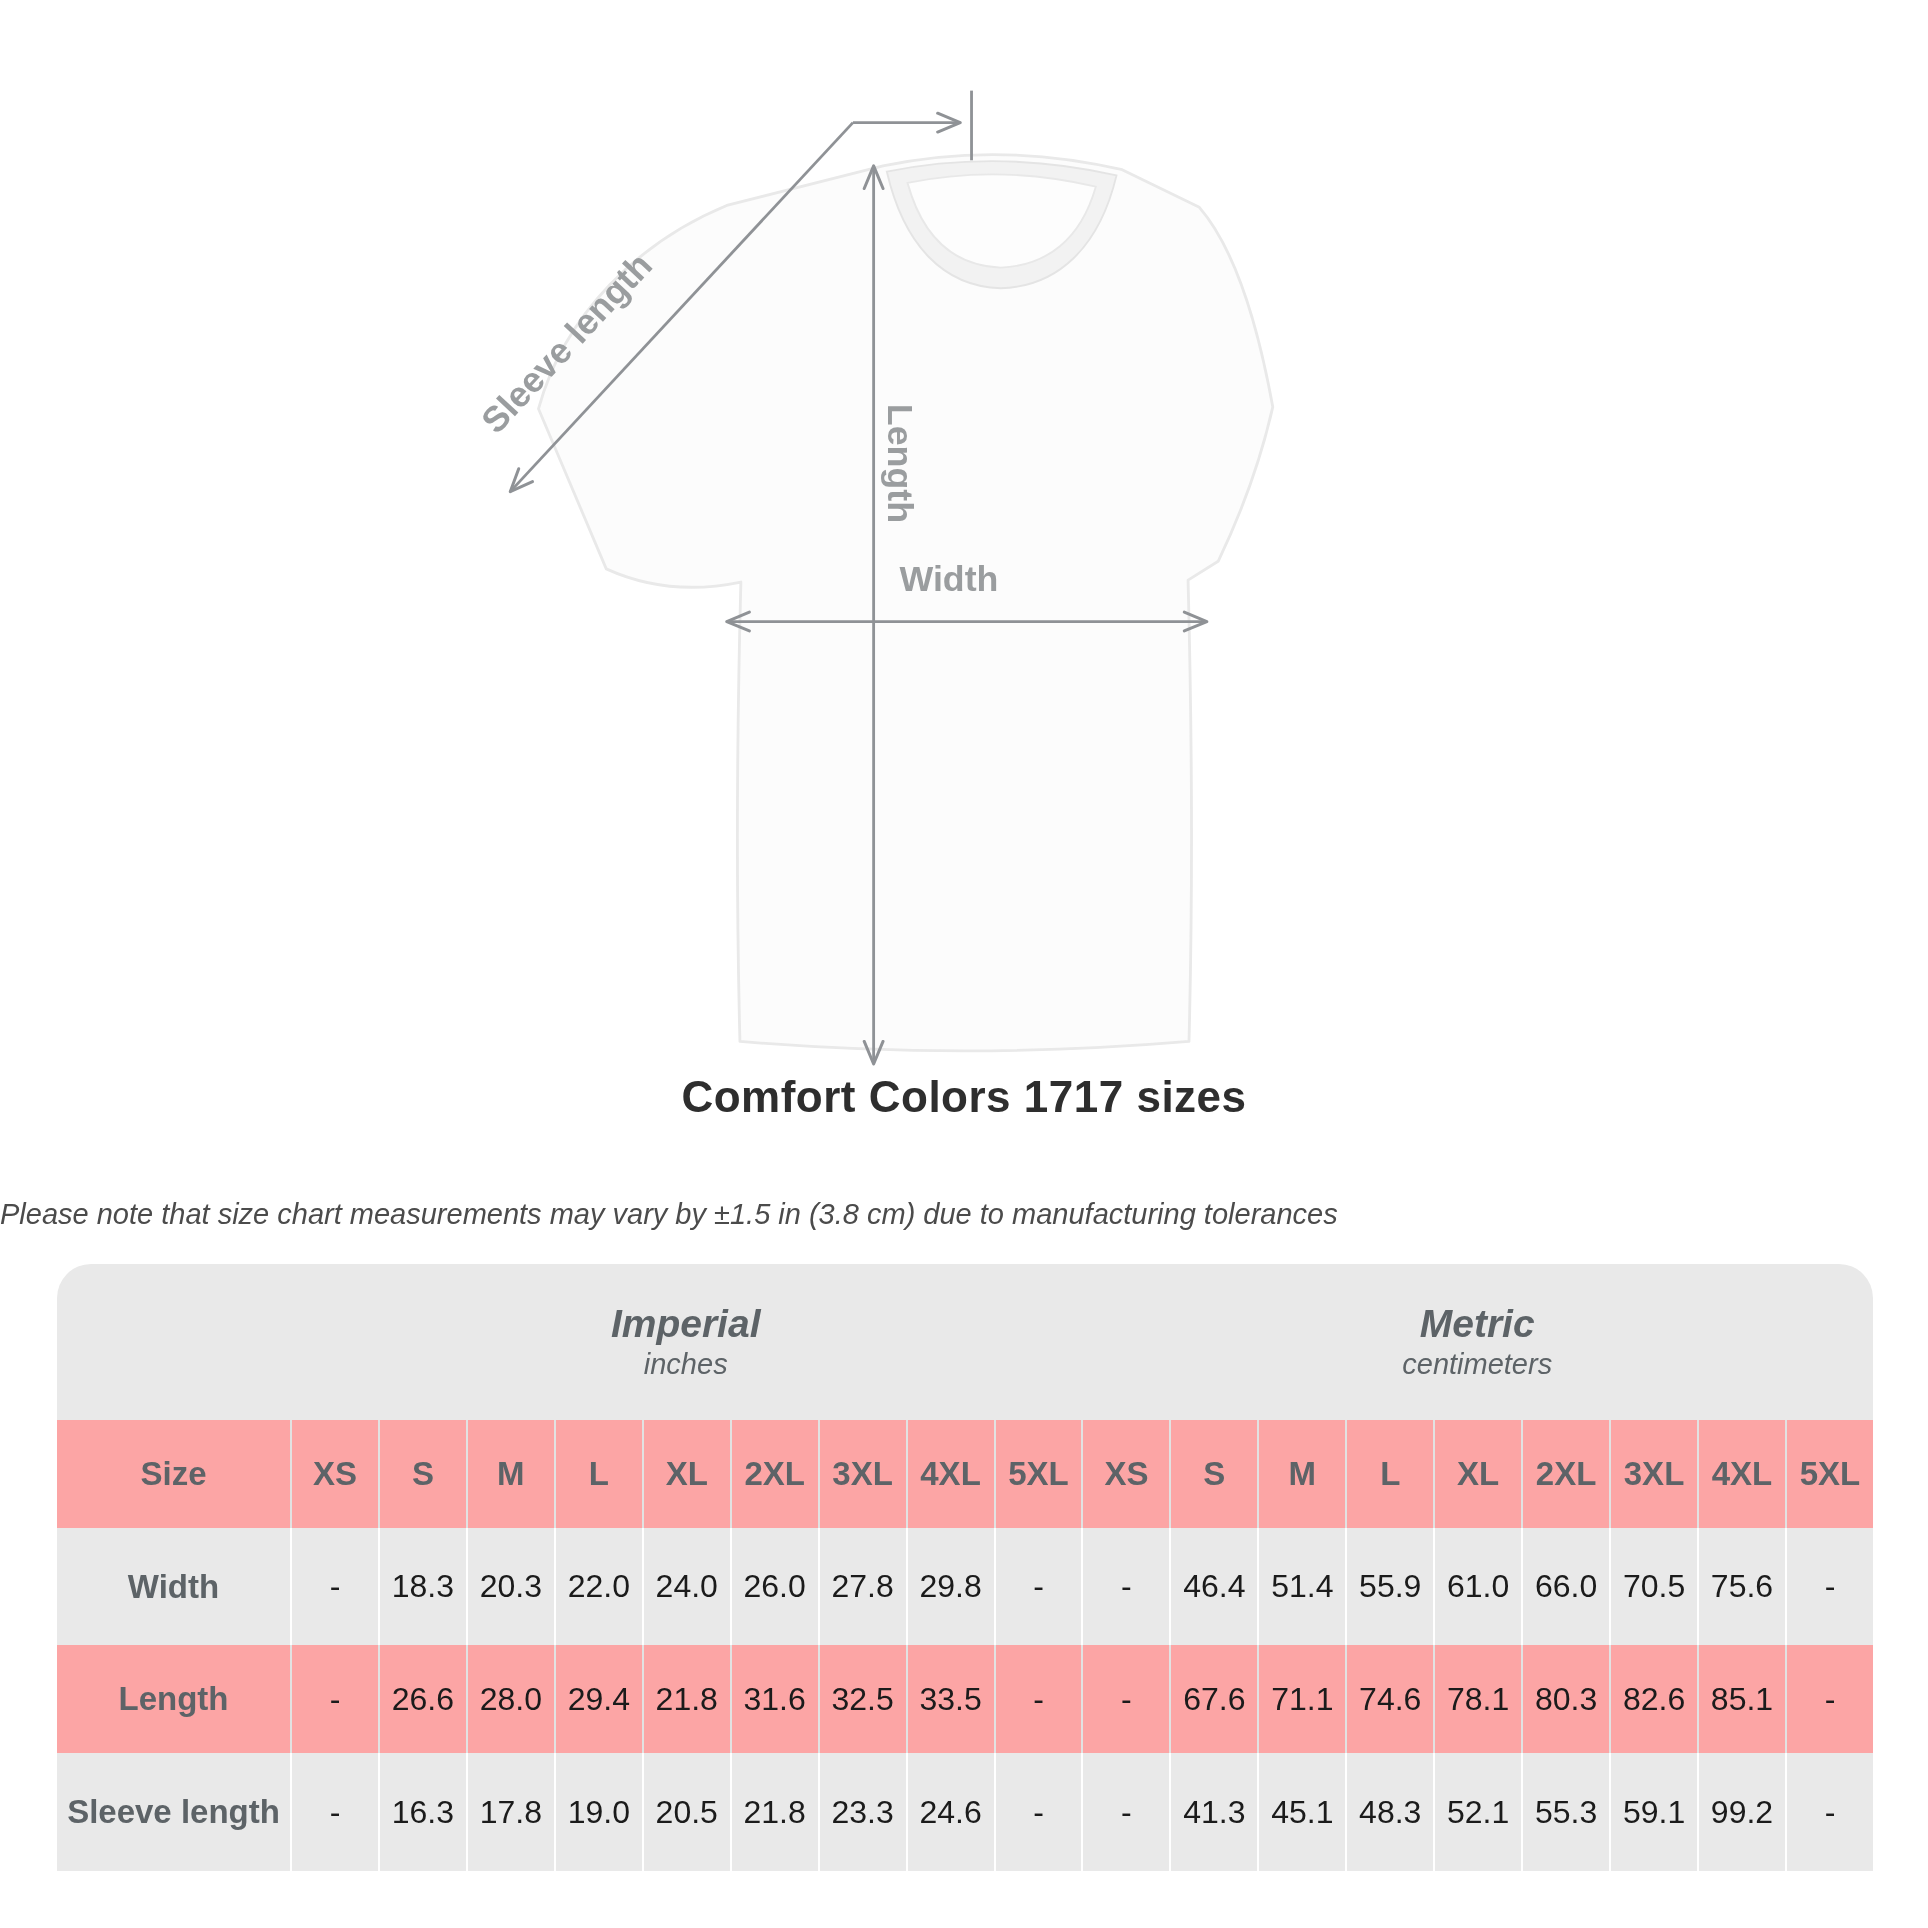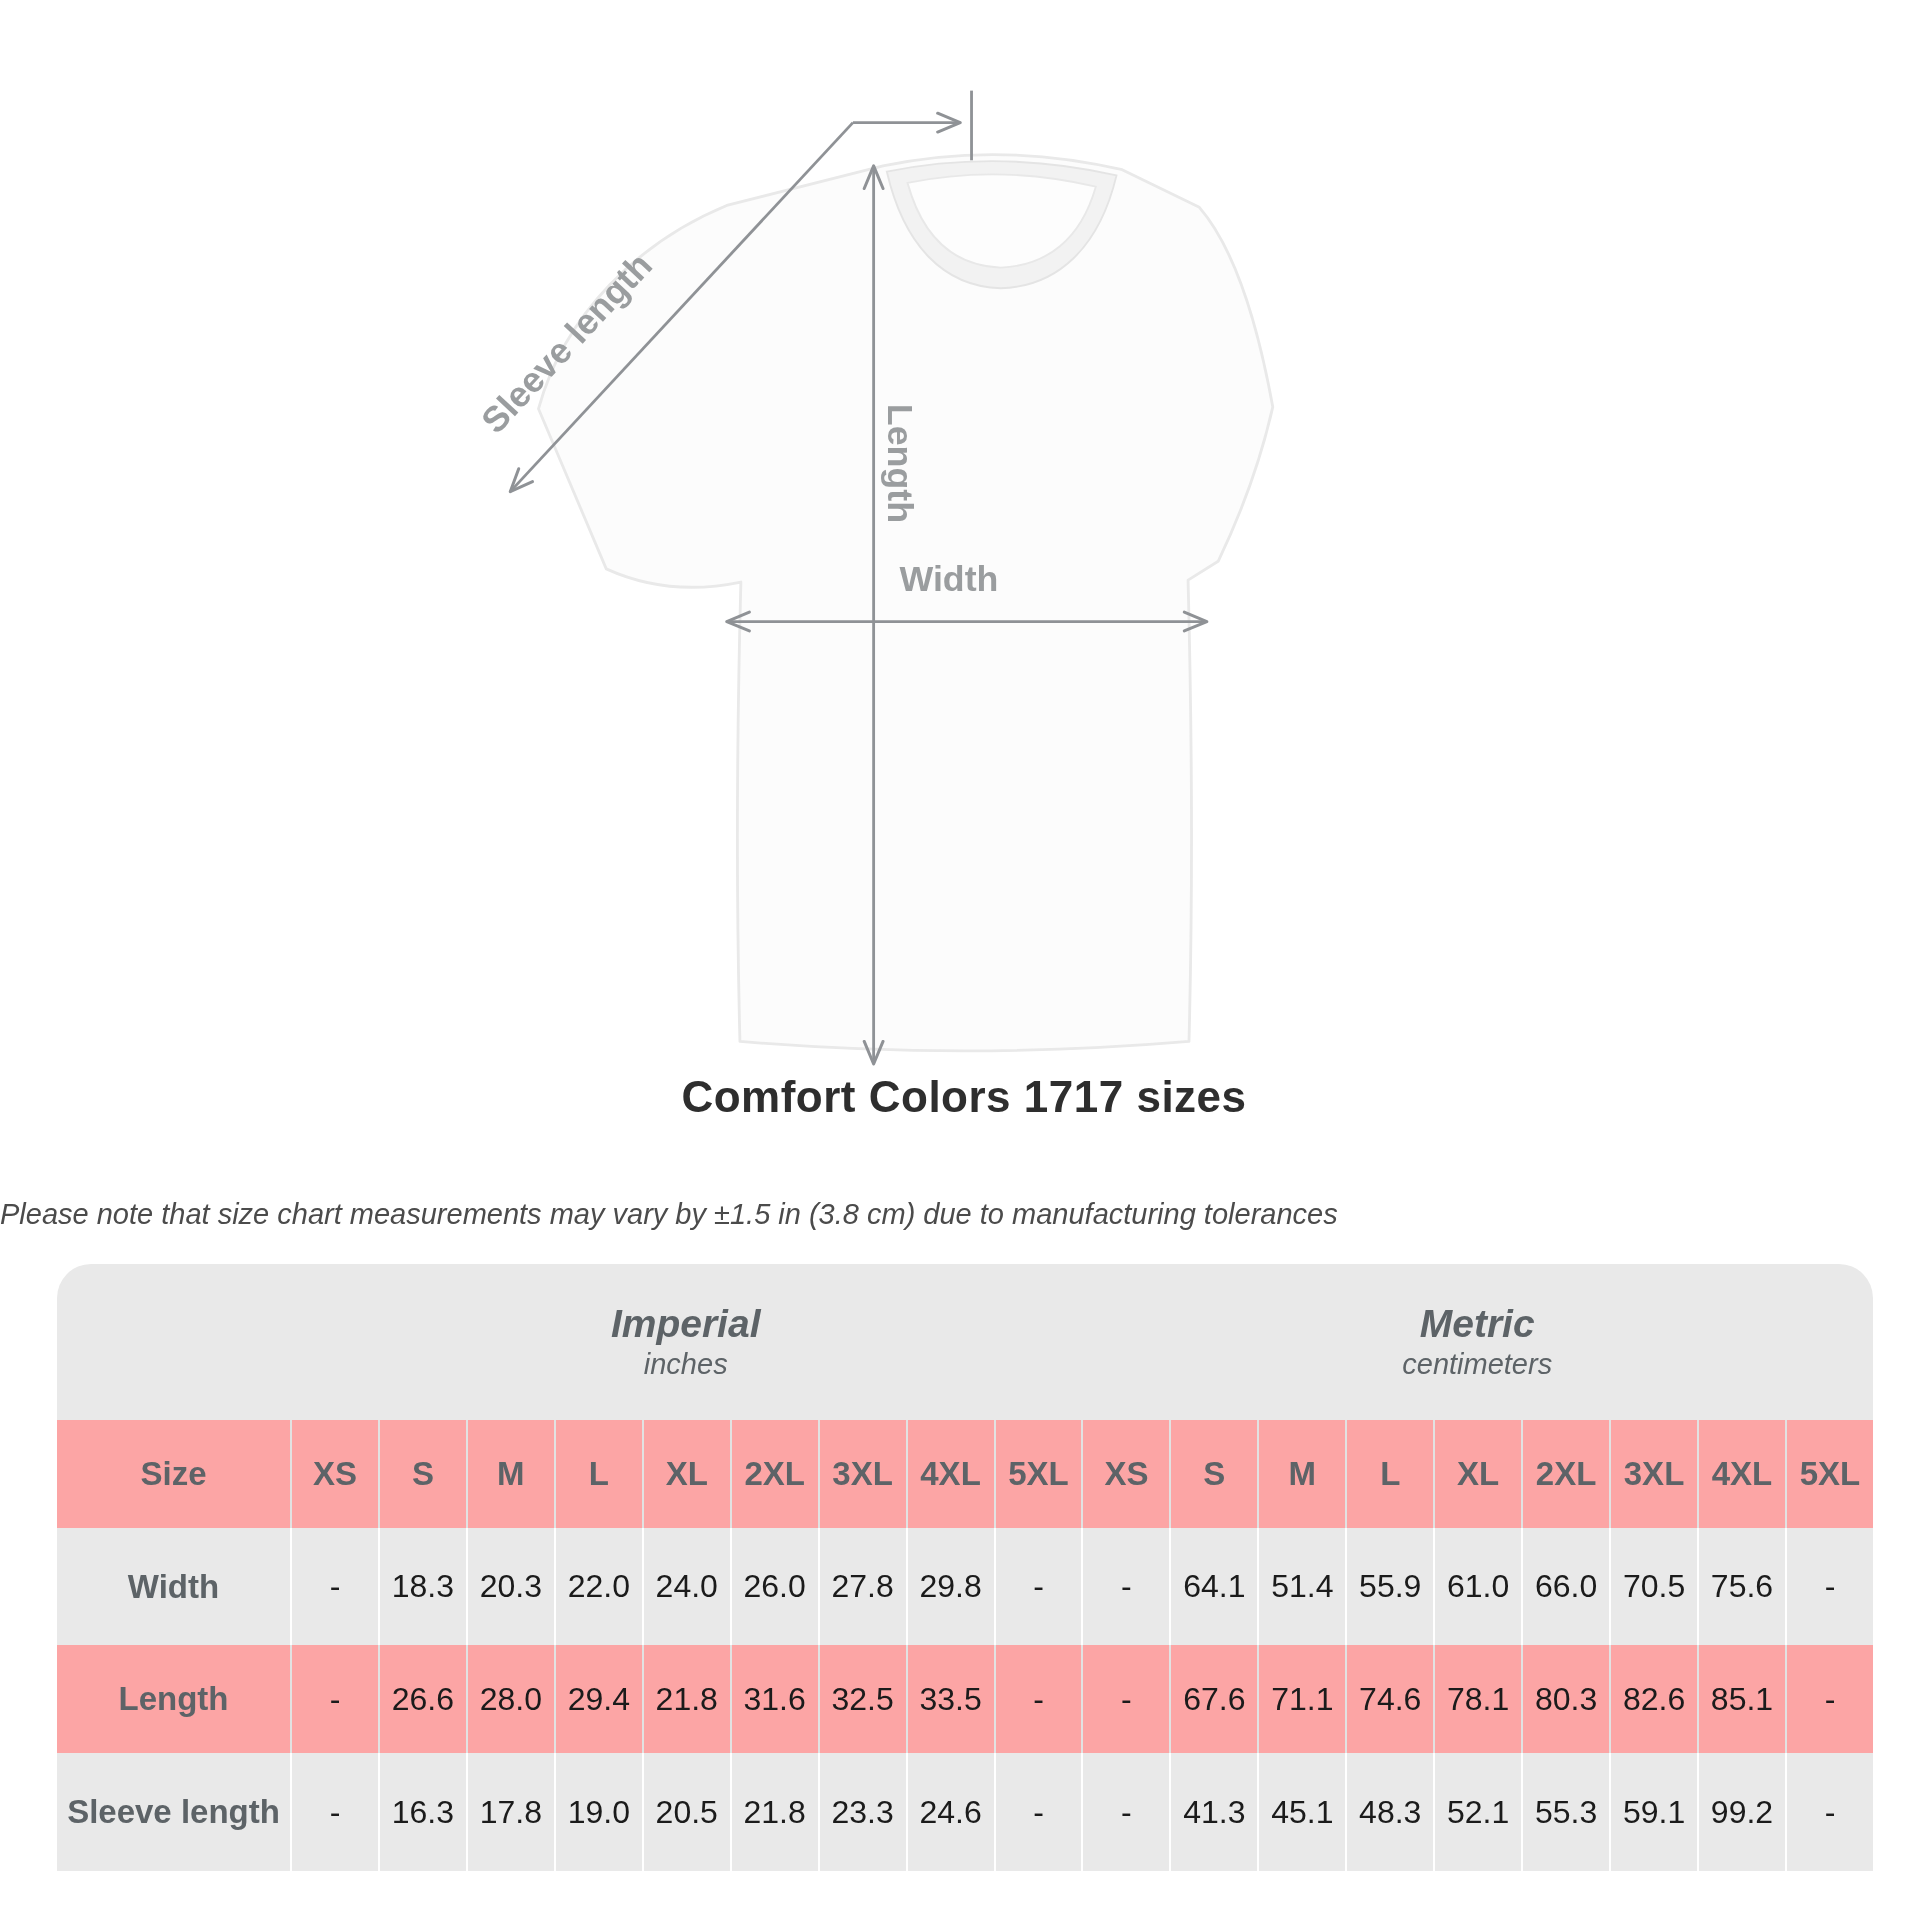--- a/index.html
+++ b/index.html
@@ -142,21 +142,21 @@
       <td class="bg-gray val sep-white">-</td>
       <td class="bg-gray val sep-white">18.3</td>
       <td class="bg-gray val sep-white">20.3</td>
       <td class="bg-gray val sep-white">22.0</td>
       <td class="bg-gray val sep-white">24.0</td>
       <td class="bg-gray val sep-white">26.0</td>
       <td class="bg-gray val sep-white">27.8</td>
       <td class="bg-gray val sep-white">29.8</td>
       <td class="bg-gray val sep-white">-</td>
       <td class="bg-gray val sep-white">-</td>
-      <td class="bg-gray val sep-white">64.1</td>
+      <td class="bg-gray val sep-white">46.4</td>
       <td class="bg-gray val sep-white">51.4</td>
       <td class="bg-gray val sep-white">55.9</td>
       <td class="bg-gray val sep-white">61.0</td>
       <td class="bg-gray val sep-white">66.0</td>
       <td class="bg-gray val sep-white">70.5</td>
       <td class="bg-gray val sep-white">75.6</td>
       <td class="bg-gray val sep-white">-</td>
     </tr>
 
     <tr class="row-length">

